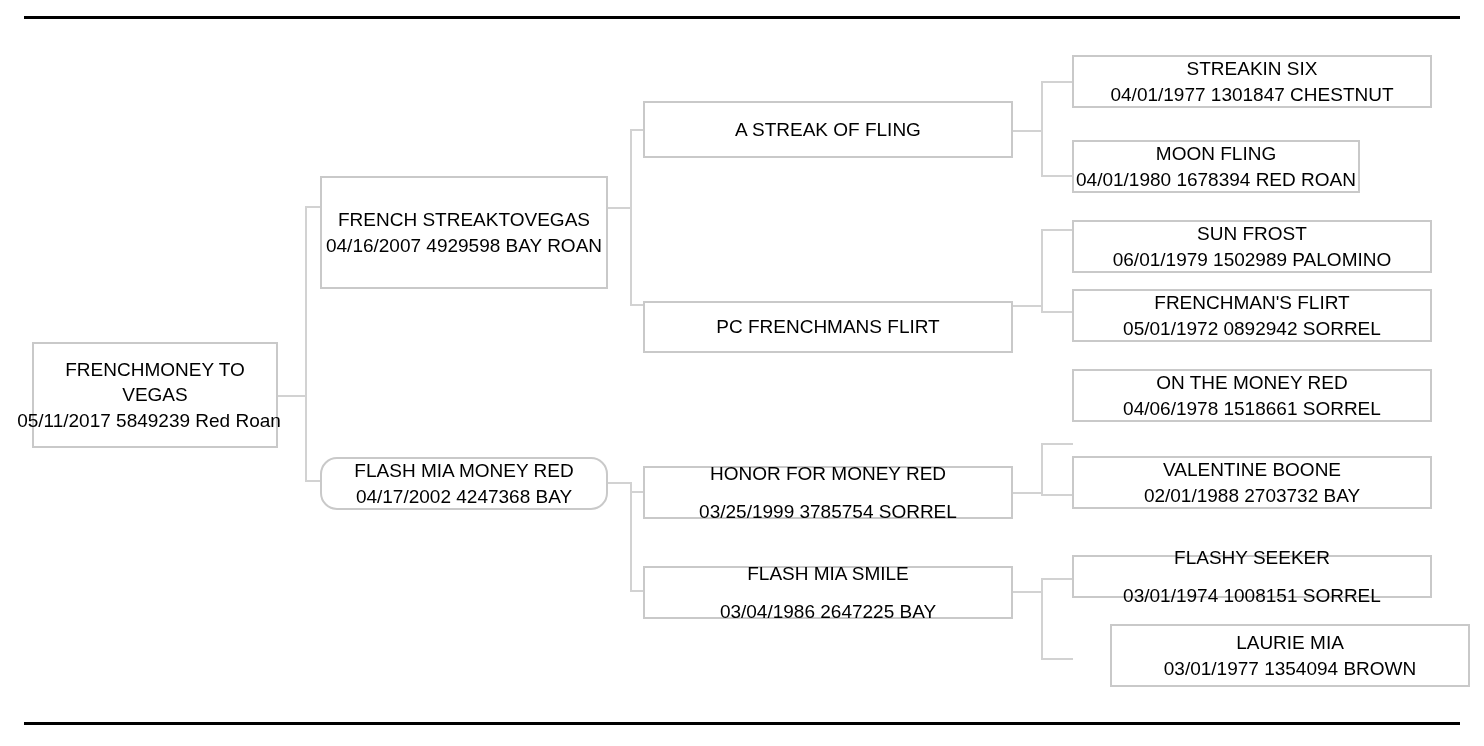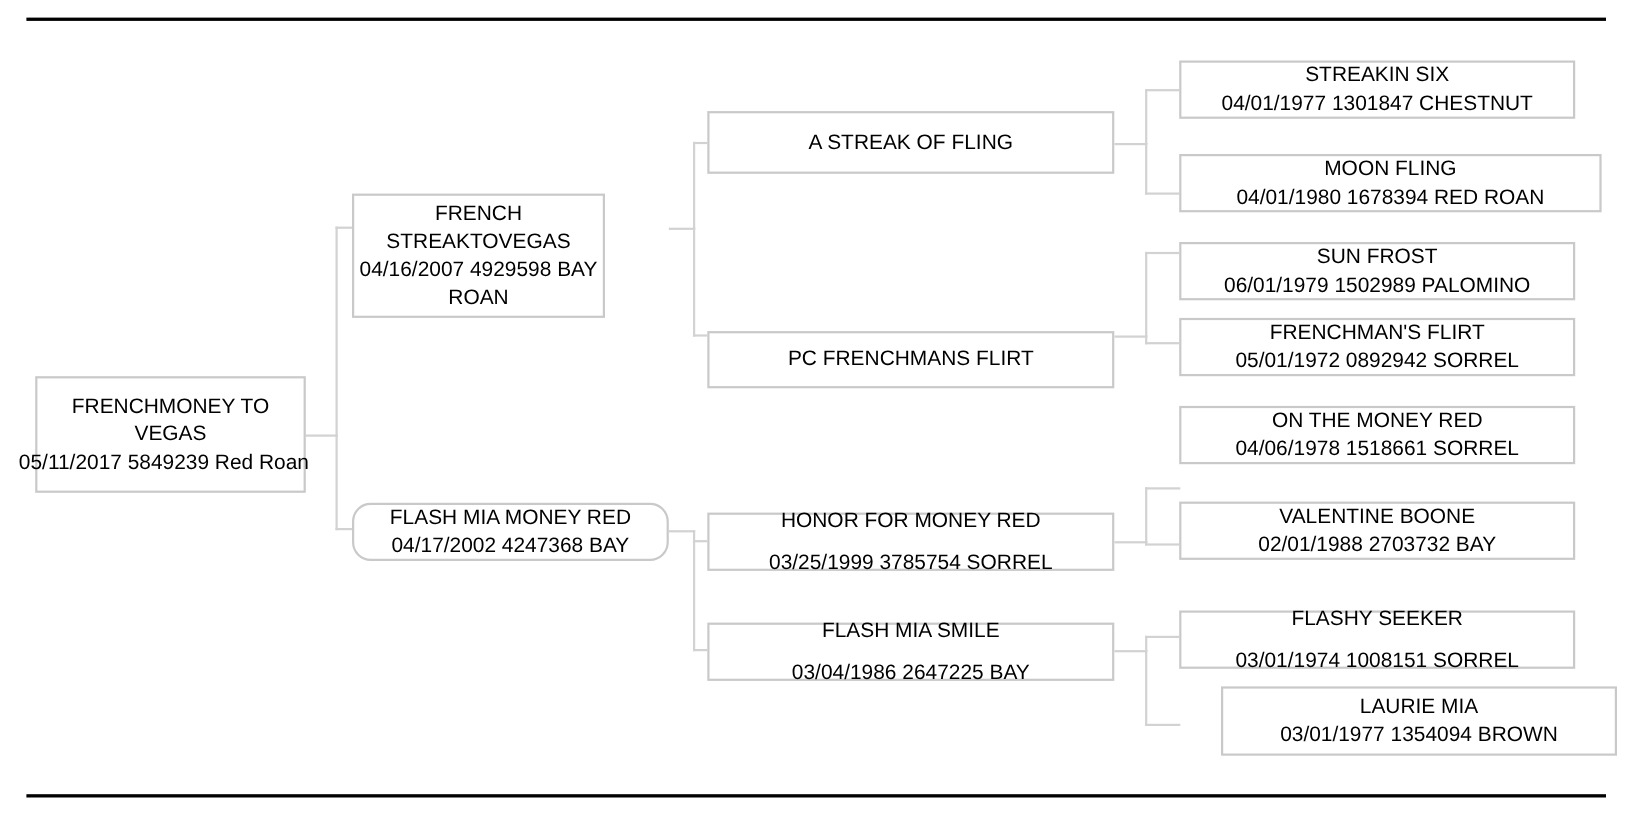--- a/index.html
+++ b/index.html
@@ -120,21 +120,21 @@
   <div class="conn v" style="left:1041px; top:578px; height:14px;"></div>
   <div class="conn v" style="left:1041px; top:591px; height:69px;"></div>
   <div class="conn h" style="left:1041px; top:578px; width:32px;"></div>
   <div class="conn h" style="left:1041px; top:658px; width:32px;"></div>
 
   <div class="node gen-0" style="left:32px; top:342px; width:246px; height:106px;">
     <span class="node-name" style="white-space:normal;">FRENCHMONEY TO VEGAS</span>
     <span class="node-detail">05/11/2017 5849239 Red Roan</span>
   </div>
 
-  <div class="node gen-1" style="left:320px; top:176px; width:230px; height:113px;">
+  <div class="node gen-1" style="left:320px; top:176px; width:288px; height:113px;">
     <span class="node-name" style="white-space:normal;">FRENCH STREAKTOVEGAS</span>
     <span class="node-detail" style="white-space:normal;">04/16/2007 4929598 BAY ROAN</span>
   </div>
 
   <div class="node gen-1" style="left:320px; top:457px; width:288px; height:53px;border-radius:17px;">
     <span class="node-name">FLASH MIA MONEY RED</span>
     <span class="node-detail">04/17/2002 4247368 BAY</span>
   </div>
 
   <div class="node gen-2" style="left:643px; top:101px; width:370px; height:57px;">
@@ -153,21 +153,21 @@
   <div class="node gen-2" style="left:643px; top:566px; width:370px; height:53px;">
     <span class="node-name">FLASH MIA SMILE</span>
     <span class="node-detail">03/04/1986 2647225 BAY</span>
   </div>
 
   <div class="node gen-3" style="left:1072px; top:55px; width:360px; height:53px;">
     <span class="node-name">STREAKIN SIX</span>
     <span class="node-detail">04/01/1977 1301847 CHESTNUT</span>
   </div>
 
-  <div class="node gen-3" style="left:1072px; top:140px; width:384px; height:53px;">
+  <div class="node gen-3" style="left:1072px; top:140px; width:288px; height:53px;">
     <span class="node-name">MOON FLING</span>
     <span class="node-detail">04/01/1980 1678394 RED ROAN</span>
   </div>
 
   <div class="node gen-3" style="left:1072px; top:220px; width:360px; height:53px;">
     <span class="node-name">SUN FROST</span>
     <span class="node-detail">06/01/1979 1502989 PALOMINO</span>
   </div>
 
   <div class="node gen-3" style="left:1072px; top:289px; width:360px; height:53px;">
@@ -178,21 +178,21 @@
   <div class="node gen-3" style="left:1072px; top:369px; width:360px; height:53px;">
     <span class="node-name">ON THE MONEY RED</span>
     <span class="node-detail">04/06/1978 1518661 SORREL</span>
   </div>
 
   <div class="node gen-3" style="left:1072px; top:456px; width:360px; height:53px;">
     <span class="node-name">VALENTINE BOONE</span>
     <span class="node-detail">02/01/1988 2703732 BAY</span>
   </div>
 
-  <div class="node gen-3" style="left:1072px; top:555px; width:360px; height:53px;gap:12px;">
+  <div class="node gen-3" style="left:1072px; top:555px; width:360px; height:43px;gap:12px;">
     <span class="node-name">FLASHY SEEKER</span>
     <span class="node-detail">03/01/1974 1008151 SORREL</span>
   </div>
 
   <div class="node gen-3" style="left:1110px; top:624px; width:360px; height:63px;">
     <span class="node-name">LAURIE MIA</span>
     <span class="node-detail">03/01/1977 1354094 BROWN</span>
   </div>
 
 </div>

